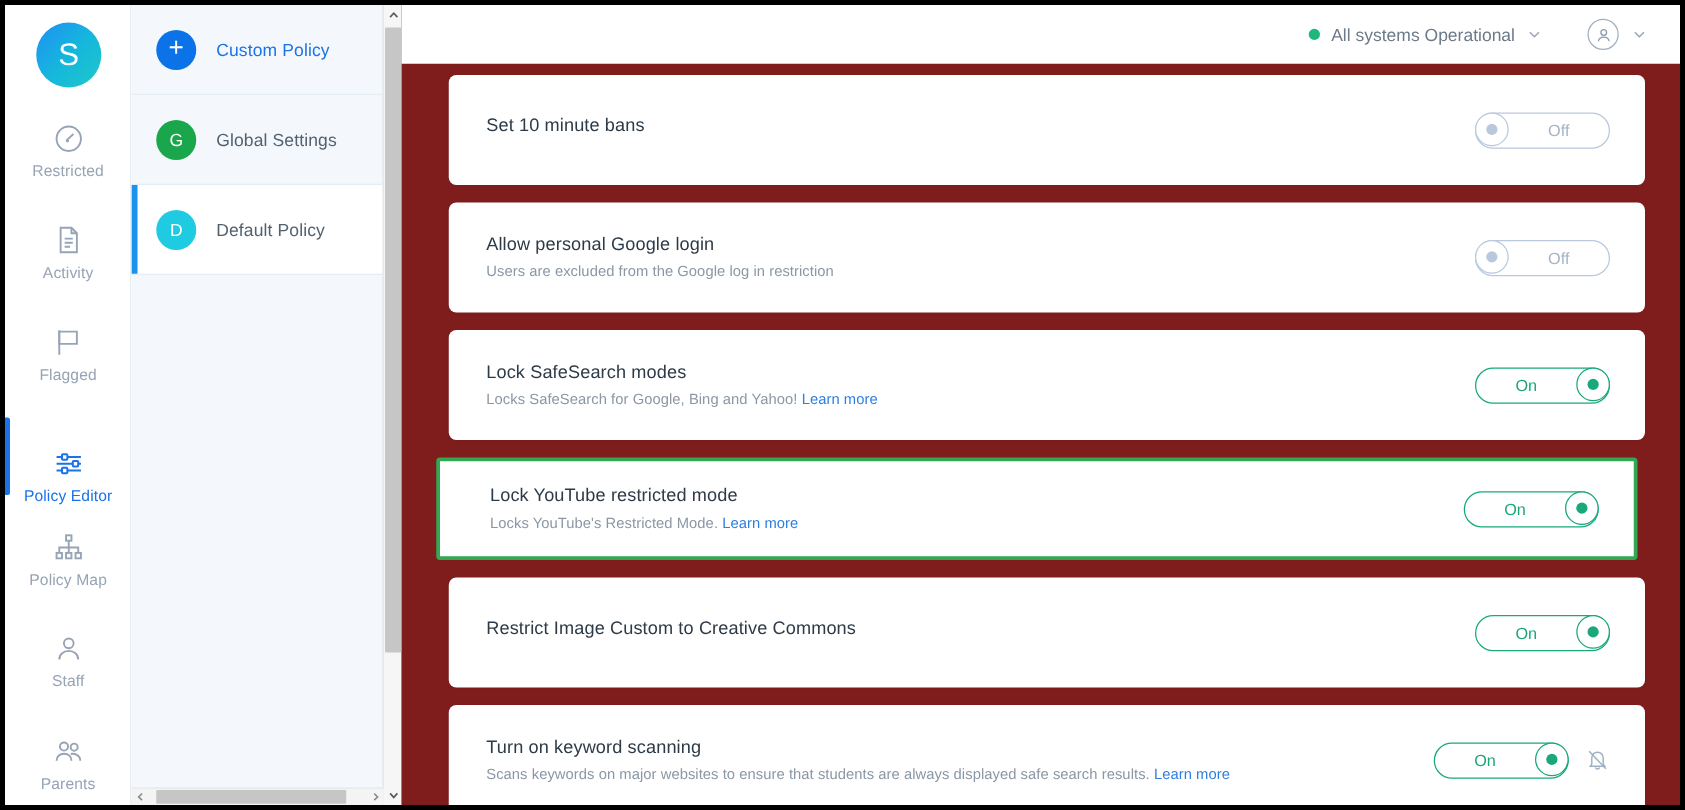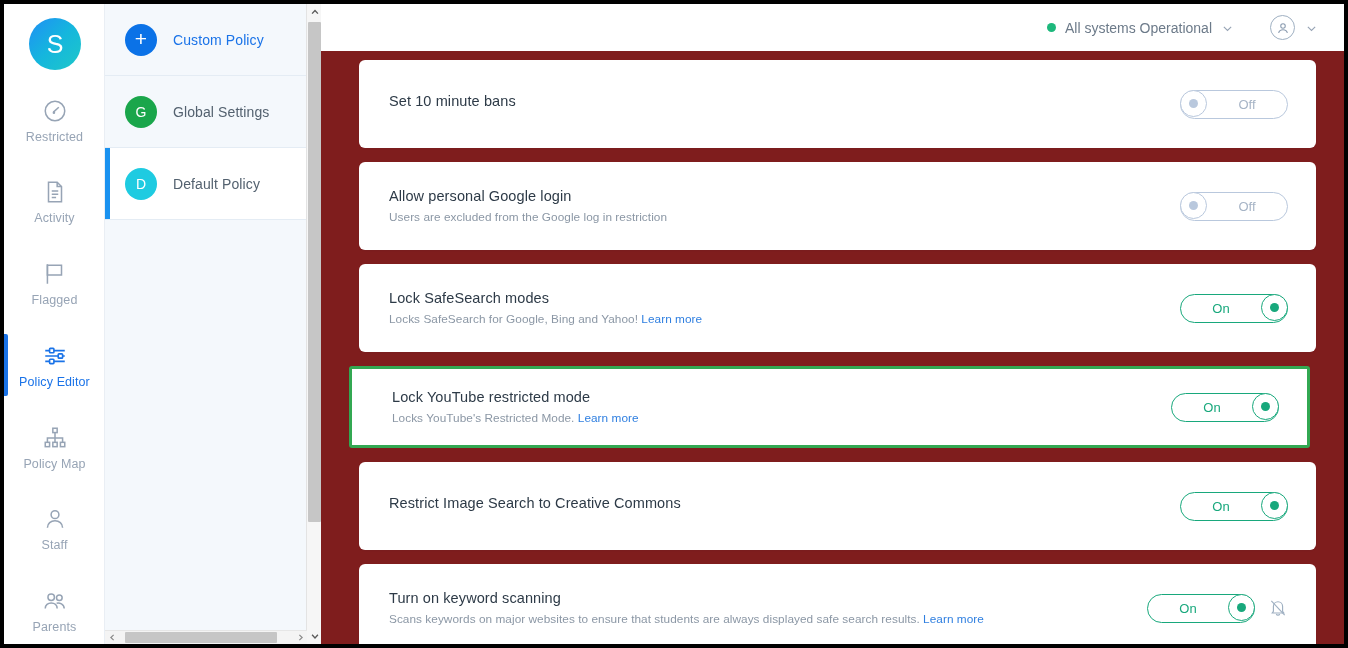--- a/index.html
+++ b/index.html
@@ -332,21 +332,21 @@
     <div class="nav-item" style="top:247px">
       <span class="nav-icon">
         <svg viewBox="0 0 24 24" fill="none" stroke="currentColor" stroke-width="1.4">
           <path d="M5 3v18"></path>
             <path d="M5 4h13v9H5z"></path>
         </svg>
       </span>
       <span class="nav-label">Flagged</span>
     </div>
 
-    <div class="nav-item active" style="top:329px">
+    <div class="nav-item active" style="top:344px">
       <span class="nav-icon">
         <svg viewBox="0 0 24 24" fill="none" stroke="currentColor" stroke-width="1.5">
           <path d="M3 7h4M11 7h10M3 12h12M19 12h2M3 17h4M11 17h10"></path>
           <rect x="7" y="5" width="4" height="4" rx="0.7"></rect>
           <rect x="15" y="10" width="4" height="4" rx="0.7"></rect>
           <rect x="7" y="15" width="4" height="4" rx="0.7"></rect>
         </svg>
       </span>
       <span class="nav-label">Policy Editor</span>
     </div>
@@ -507,21 +507,21 @@
           <div class="card-desc"><span>Locks YouTube's Restricted Mode.</span> <span class="learn-more">Learn more</span></div>
         </div>
         <div class="toggle on">
           <div class="knob"></div>
           <span class="tlabel">On</span>
         </div>
       </div>
 
       <div class="card">
         <div class="card-text">
-          <div class="card-title">Restrict Image Search to Creative Commons</div>
+          <div class="card-title">Restrict Image Custom to Creative Commons</div>
         </div>
         <div class="toggle on">
           <div class="knob"></div>
           <span class="tlabel">On</span>
         </div>
       </div>
 
       <div class="card">
         <div class="card-text">
           <div class="card-title">Turn on keyword scanning</div>

